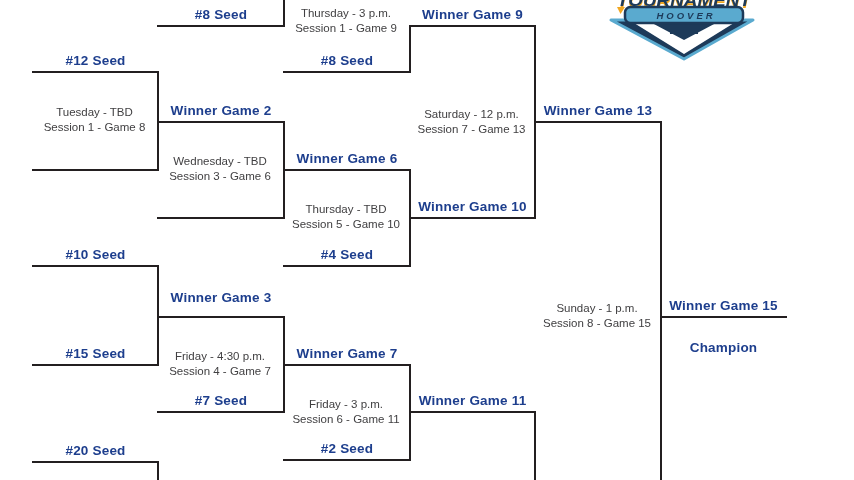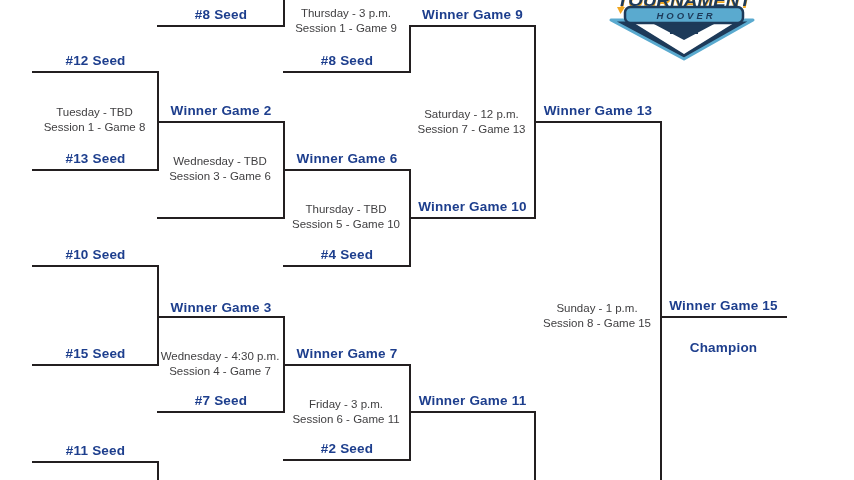--- a/index.html
+++ b/index.html
@@ -60,34 +60,33 @@
   <div class="vl" style="left:157px;top:265px;height:101px"></div>
   <div class="vl" style="left:283px;top:316px;height:97px"></div>
   <div class="vl" style="left:409px;top:364px;height:97px"></div>
   <div class="vl" style="left:534px;top:411px;height:69px"></div>
   <div class="vl" style="left:660px;top:121px;height:359px"></div>
   <div class="vl" style="left:157px;top:461px;height:19px"></div>
 
   <div class="seed" style="left:157px;top:7px;width:128px">#8 Seed</div>
   <div class="seed" style="left:283px;top:53px;width:128px">#8 Seed</div>
   <div class="seed" style="left:32px;top:53px;width:127px">#12 Seed</div>
-  <div class="seed" style="left:32px;top:151px;width:127px">#13 Seed</div>
   <div class="seed" style="left:283px;top:247px;width:128px">#4 Seed</div>
   <div class="seed" style="left:32px;top:247px;width:127px">#10 Seed</div>
   <div class="seed" style="left:32px;top:346px;width:127px">#15 Seed</div>
   <div class="seed" style="left:157px;top:393px;width:128px">#7 Seed</div>
   <div class="seed" style="left:283px;top:441px;width:128px">#2 Seed</div>
-  <div class="seed" style="left:32px;top:443px;width:127px">#11 Seed</div>
+  <div class="seed" style="left:32px;top:443px;width:127px">#20 Seed</div>
 
   <div class="win" style="left:409px;top:7px;width:127px">Winner Game 9</div>
   <div class="win" style="left:157px;top:103px;width:128px">Winner Game 2</div>
   <div class="win" style="left:283px;top:151px;width:128px">Winner Game 6</div>
   <div class="win" style="left:409px;top:199px;width:127px">Winner Game 10</div>
   <div class="win" style="left:534px;top:103px;width:128px">Winner Game 13</div>
-  <div class="win" style="left:157px;top:300px;width:128px">Winner Game 3</div>
+  <div class="win" style="left:157px;top:290px;width:128px">Winner Game 3</div>
   <div class="win" style="left:283px;top:346px;width:128px">Winner Game 7</div>
   <div class="win" style="left:409px;top:393px;width:127px">Winner Game 11</div>
   <div class="win" style="left:660px;top:298px;width:127px">Winner Game 15</div>
   <div class="win" style="left:660px;top:340px;width:127px">Champion</div>
 
   <div class="sched" style="left:283px;top:6px;width:126px">
     <div>Thursday - 3 p.m.</div>
     <div>Session 1 - Game 9</div>
   </div>
   <div class="sched" style="left:32px;top:105px;width:125px">
@@ -100,21 +99,21 @@
   </div>
   <div class="sched" style="left:283px;top:202px;width:126px">
     <div>Thursday - TBD</div>
     <div>Session 5 - Game 10</div>
   </div>
   <div class="sched" style="left:409px;top:107px;width:125px">
     <div>Saturday - 12 p.m.</div>
     <div>Session 7 - Game 13</div>
   </div>
   <div class="sched" style="left:157px;top:349px;width:126px">
-    <div>Wednesday - 4:30 p.m.</div>
+    <div>Friday - 4:30 p.m.</div>
     <div>Session 4 - Game 7</div>
   </div>
   <div class="sched" style="left:283px;top:397px;width:126px">
     <div>Friday - 3 p.m.</div>
     <div>Session 6 - Game 11</div>
   </div>
   <div class="sched" style="left:534px;top:301px;width:126px">
     <div>Sunday - 1 p.m.</div>
     <div>Session 8 - Game 15</div>
   </div>

